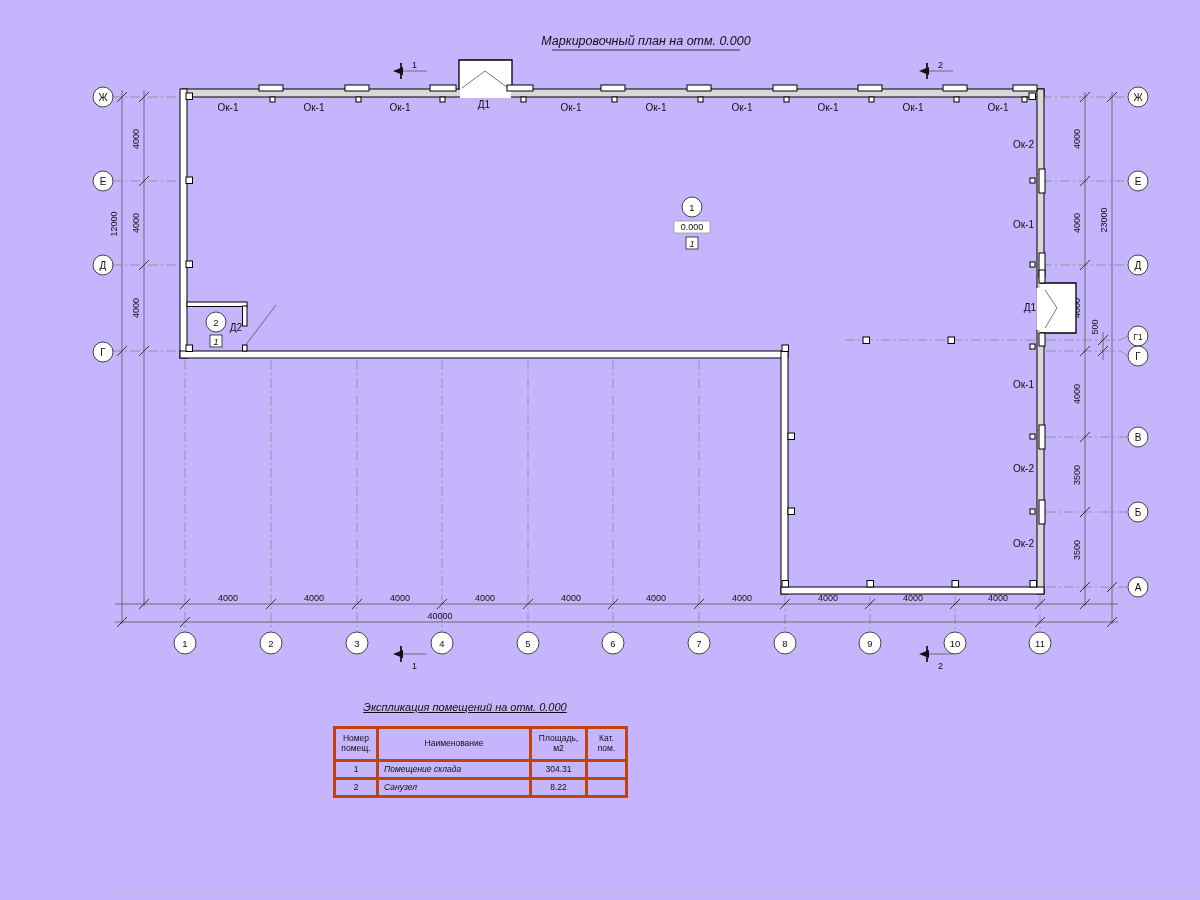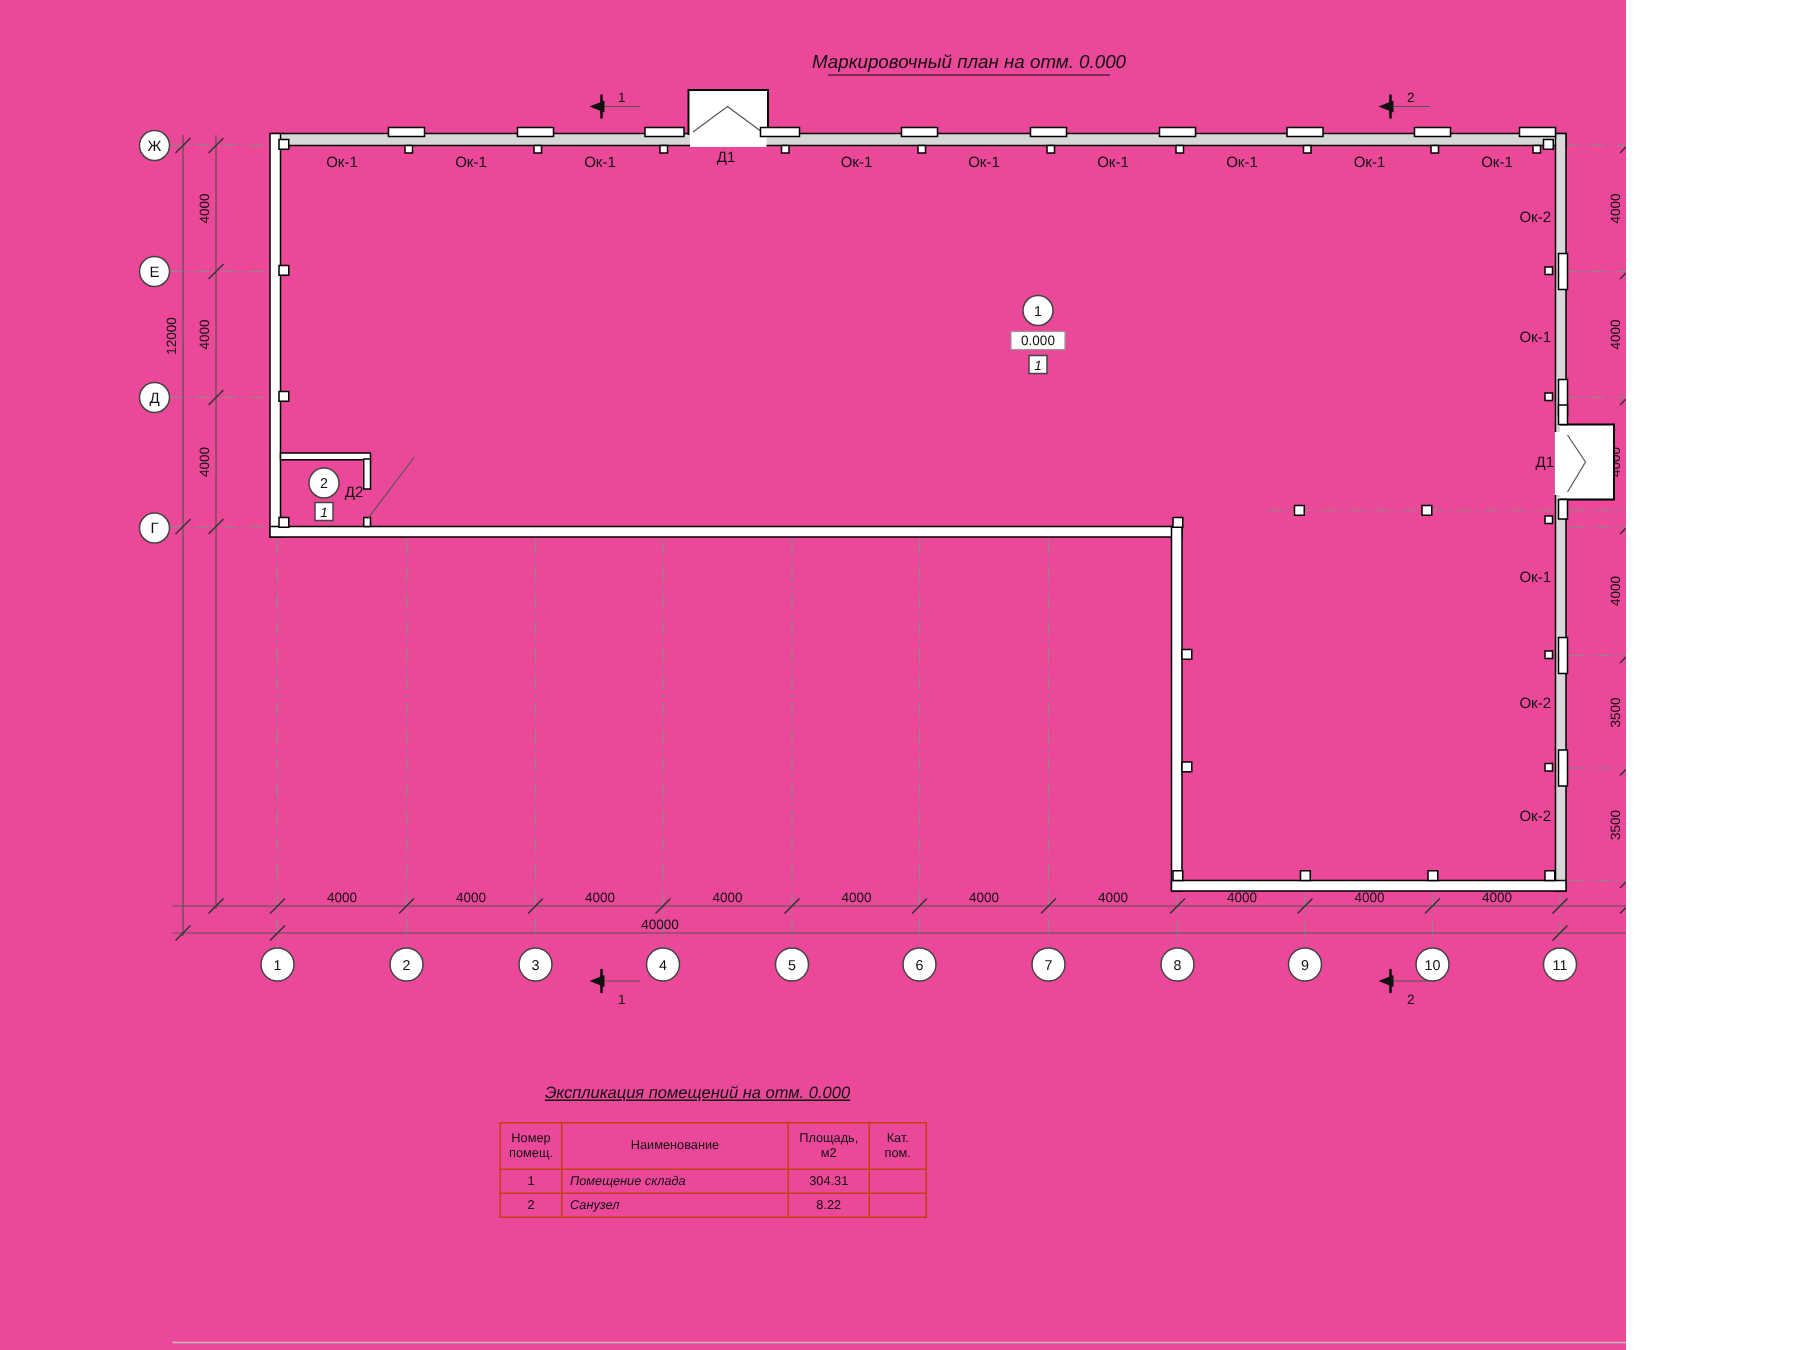--- a/index.html
+++ b/index.html
@@ -1,23 +1,23 @@
 <!DOCTYPE html>
 <html><head>
 <meta charset="utf-8">
 <style>
   html,body{margin:0;padding:0;background:#fff;}
-  .sheet{position:relative;width:1084px;height:900px;background:#ec4899;overflow:hidden;
+  .sheet{position:relative;width:1200px;height:900px;background:#c4b5fd;overflow:hidden;
          font-family:"Liberation Sans","DejaVu Sans",sans-serif;}
   svg text{font-family:"Liberation Sans","DejaVu Sans",sans-serif;fill:#111;}
-  .tbl-wrap{position:absolute;left:321px;top:723px;width:264px;padding-left:12px;}
+  .tbl-wrap{position:absolute;left:321px;top:701px;width:264px;padding-left:12px;}
   .tbl-title{font-style:italic;font-size:11px;text-align:center;text-decoration:underline;
              color:#111;margin:0 0 13px 0;white-space:nowrap;}
   table.expl{border-collapse:collapse;width:264px;table-layout:fixed;font-size:8.5px;color:#111;}
-  table.expl td,table.expl th{border:1px solid #c2410c;padding:0 2px;text-align:center;
+  table.expl td,table.expl th{border:3px solid #c2410c;padding:0 2px;text-align:center;
              font-weight:normal;line-height:1.15;overflow:hidden;}
   table.expl .c0{width:36px;} table.expl .c1{width:146px;} table.expl .c2{width:49px;} table.expl .c3{width:33px;}
   table.expl tr.hdr td{height:30px;}
   table.expl tr.row td{height:15px;}
   table.expl tr.total td{height:19px;}
   table.expl td.name{text-align:left;padding-left:5px;font-style:italic;}
   table.expl td.total-label{text-align:right;padding-right:5px;}
 </style>
 </head>
 <body>

